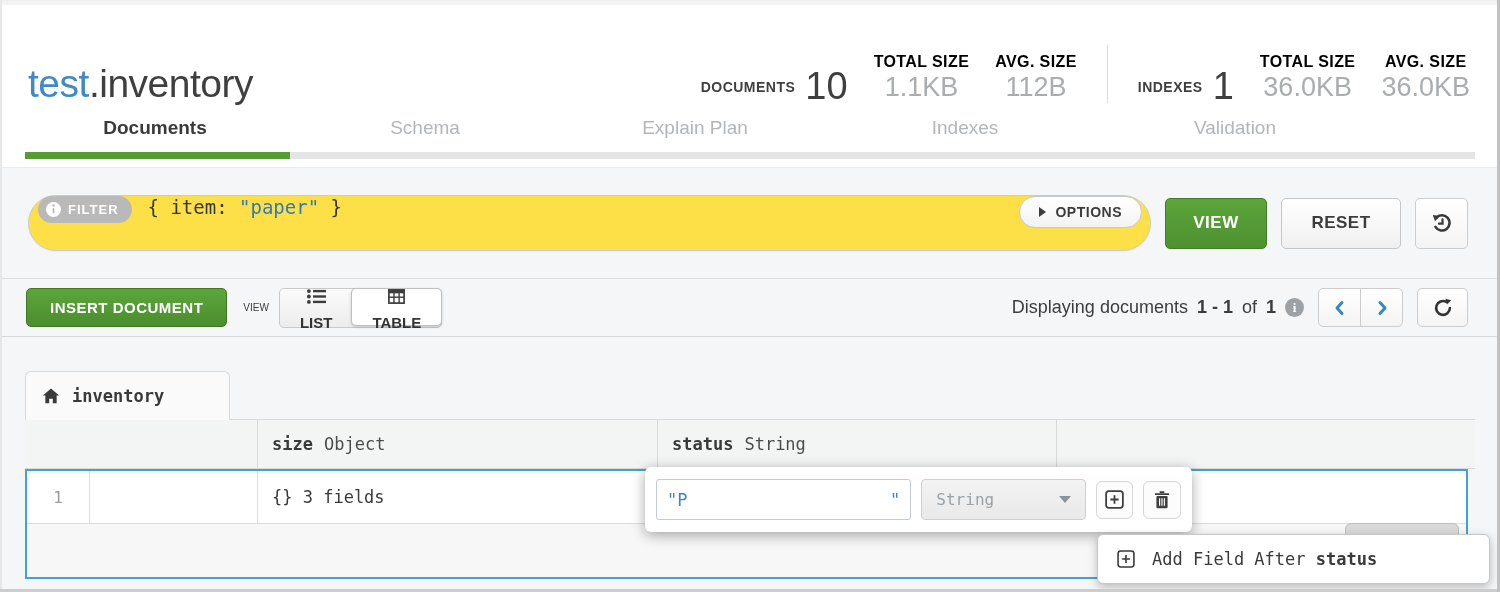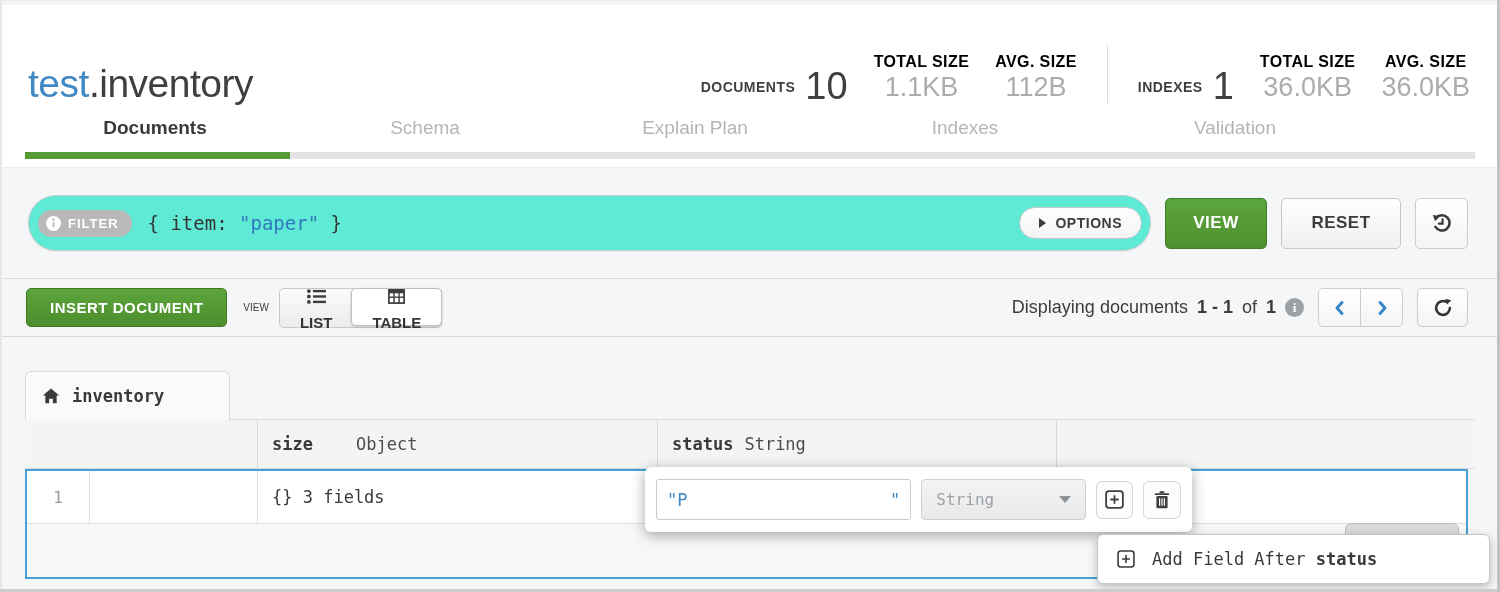--- a/index.html
+++ b/index.html
@@ -24,22 +24,22 @@
   .stat-divider { width:1px; height:58px; background:#dcdcdc; margin:0 4px; }
 
   .tabs { display:flex; padding-left:20px; margin-top:14px; }
   .tab { width:270px; text-align:center; font-size:19px; color:#b2b6b9; cursor:default; }
   .tab.active { color:#3a3a3a; font-weight:bold; }
   .tab-underline { margin:13px 25px 0 25px; height:7px; background:#e4e4e4; position:relative; }
   .tab-underline .green { position:absolute; left:0; top:0; height:7px; width:265px; background:#569b34; }
 
   
   .query-row { height:110px; display:flex; align-items:center; padding:0 32px 0 28px; gap:14px; }
-  .filter-pill { flex:1; height:56px; background:#5eead4; border:1px solid #c9ccce; border-radius:28px;
-                 display:flex; align-items:center; padding:0 8px 0 9px; box-shadow:0 1px 2px rgba(0,0,0,0.05); }
+  .filter-pill { flex:1; height:56px; background:#fde047; border:1px solid #c9ccce; border-radius:28px;
+                 display:flex; padding:0 8px 0 9px; box-shadow:0 1px 2px rgba(0,0,0,0.05); }
   .filter-badge { height:27px; background:#b9b9b9; border-radius:14px; color:#fff; font-size:13px; font-weight:bold;
                   letter-spacing:1px; display:flex; align-items:center; gap:6px; padding:0 13px 0 7px; }
   .query-text { font-family:"DejaVu Sans Mono", monospace; font-size:19px; color:#353535; margin-left:16px; white-space:pre; }
   .query-text .strval { color:#3178bd; }
   .options-btn { margin-left:auto; height:32px; border:1px solid #c6c9cb; border-radius:20px;
                  background:linear-gradient(#ffffff,#f3f3f3); display:flex; align-items:center; gap:9px; padding:0 19px;
                  font-size:14px; font-weight:bold; letter-spacing:0.5px; color:#3c3c3c; cursor:pointer; }
   .caret-right { width:0; height:0; border-left:7px solid #3c3c3c; border-top:5px solid transparent; border-bottom:5px solid transparent; }
   .btn { border-radius:5px; font-weight:bold; cursor:pointer; display:flex; align-items:center; justify-content:center; }
   .find-btn { width:102px; height:51px; font-size:17px; letter-spacing:0.5px; color:#fff;
@@ -71,21 +71,21 @@
   
   .content { position:relative; height:256px; font-family:"DejaVu Sans Mono", monospace; }
   .coll-tab { position:absolute; left:25px; top:34px; width:205px; height:49px; background:#fafafa;
               border:1px solid #d9d9d9; border-bottom:none; border-radius:6px 6px 0 0; z-index:2;
               display:flex; align-items:center; gap:12px; padding-left:16px; font-size:17px; font-weight:bold; color:#3a3a3a; cursor:pointer; }
   .thead { position:absolute; left:25px; top:82px; width:1450px; height:50px; background:#f3f4f4;
            border-top:1px solid #d9d9d9; border-bottom:1px solid #d9d9d9; display:flex; z-index:1; }
   .th { display:flex; align-items:center; padding-left:14px; font-size:17px; border-right:1px solid #d9d9d9; }
   .th .cname { font-weight:bold; color:#3a3a3a; }
   .th .ctype { color:#4c4c4c; margin-left:11px; }
-  .th0 { width:233px; } .th1 { width:400px;gap:32px; } .th2 { width:399px; } .th3 { flex:1; border-right:none; }
+  .th0 { width:233px; } .th1 { width:400px; } .th2 { width:399px; } .th3 { flex:1; border-right:none; }
 
   .rowgroup { position:absolute; left:25px; top:132px; width:1443px; height:110px; border:2px solid #43a1d6; background:#fff; z-index:1; }
   .drow { height:53px; display:flex; border-bottom:1px solid #dddddd; background:#fff; }
   .td { display:flex; align-items:center; border-right:1px solid #dddddd; font-size:17px; color:#3a3a3a; }
   .td-idx { width:63px; justify-content:center; color:#9b9b9b; font-size:16px; }
   .td-empty { width:168px; cursor:pointer; }
   .td-size { width:400px; padding-left:14px; cursor:pointer; }
   .td-rest { flex:1; border-right:none; }
   .rfooter { height:53px; background:#f7f7f7; }
 

